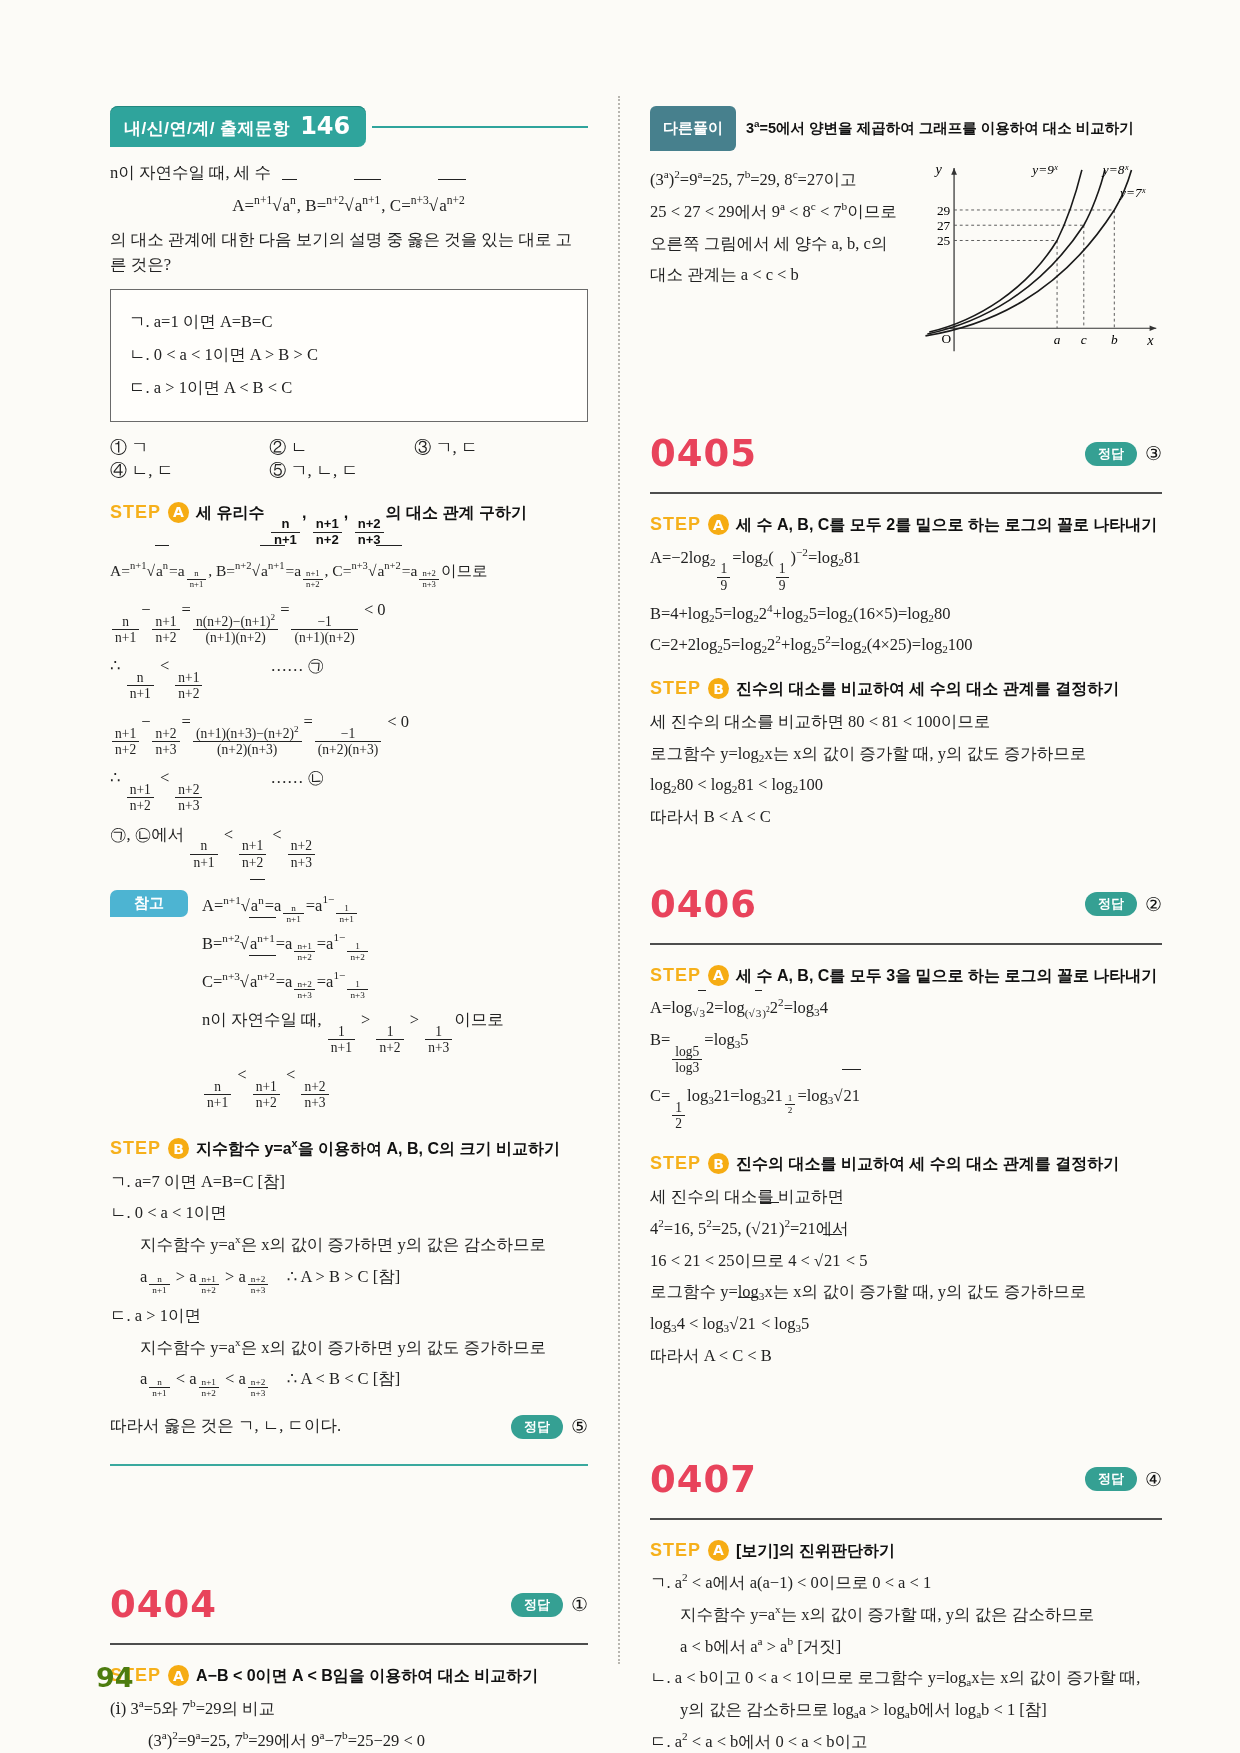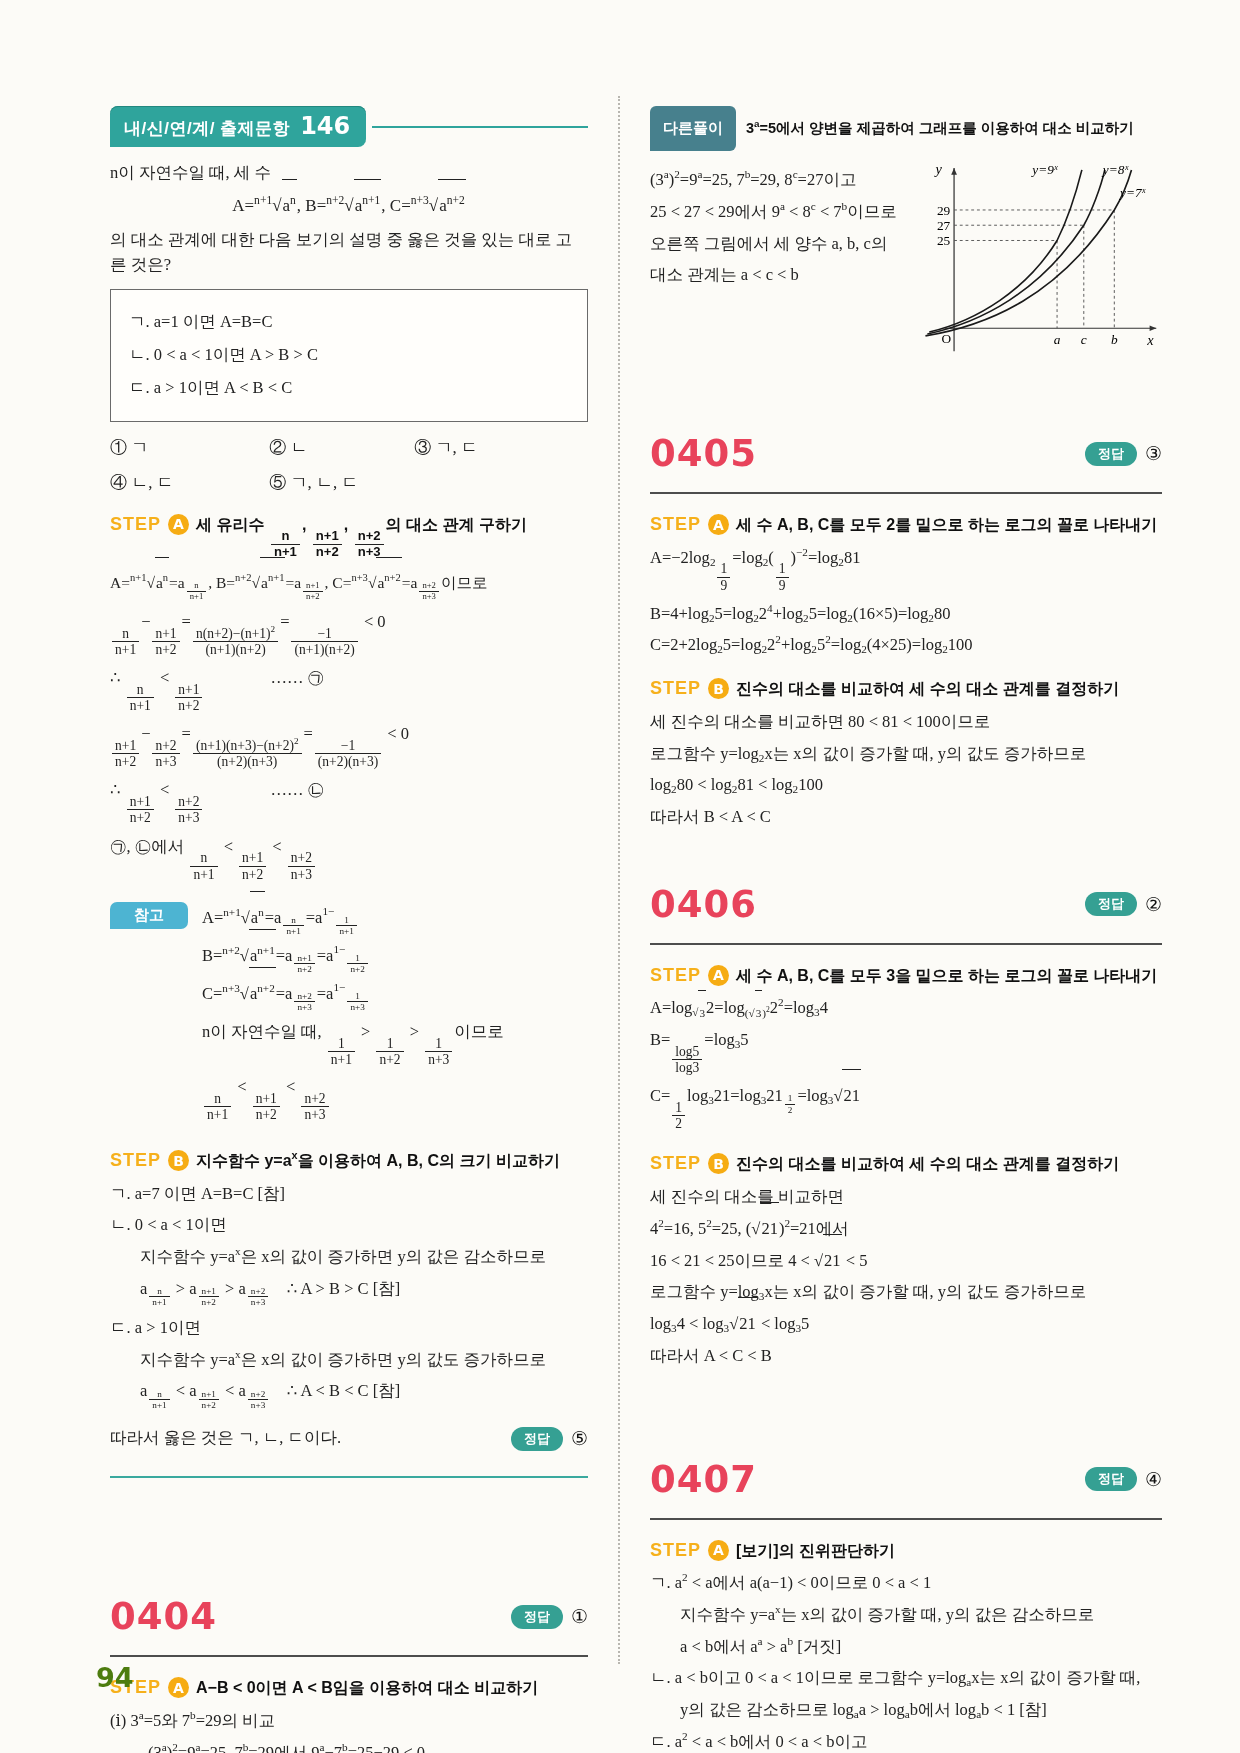--- a/index.html
+++ b/index.html
@@ -43,21 +43,21 @@
   .ans{display:flex;align-items:center;gap:8px;}
   .ans .pill{background:#35a093;color:#fff;border-radius:13px;padding:3px 13px;
              font:bold 13px "Liberation Sans",sans-serif;}
   .ans .num{font-size:19px;color:#111;}
 
   
   .intro{font-size:17px;margin:2px 0 6px;font-family:Liberation Serif, serif;}
   .formula-center{text-align:center;font-size:17px;margin:10px 0 12px;}
   .choice-box{border:1.6px solid #6a6a6a;padding:12px 18px;margin:12px 0 14px;background:#fffefb;}
   .choice-box .line{margin:8px 0;}
-  .options{display:grid;grid-template-columns:1.1fr 1fr 1.2fr;row-gap:12px;font-size:17px;margin:6px 0 1px;}
+  .options{display:grid;grid-template-columns:1.1fr 1fr 1.2fr;font-size:17px;margin:6px 0 1px;}
 
   
   .line{font-size:16.5px;line-height:1.5;margin:7px 0;}
   .small{font-size:15.5px;}
   .ind{padding-left:30px;}
   .ind2{padding-left:38px;}
   .concl-row{display:flex;justify-content:space-between;align-items:center;margin-top:8px;}
   .teal-sep{border-top:2px solid #3aa99e;margin-top:18px;}
 
   sup{font-size:.68em;vertical-align:.65em;line-height:0;}

